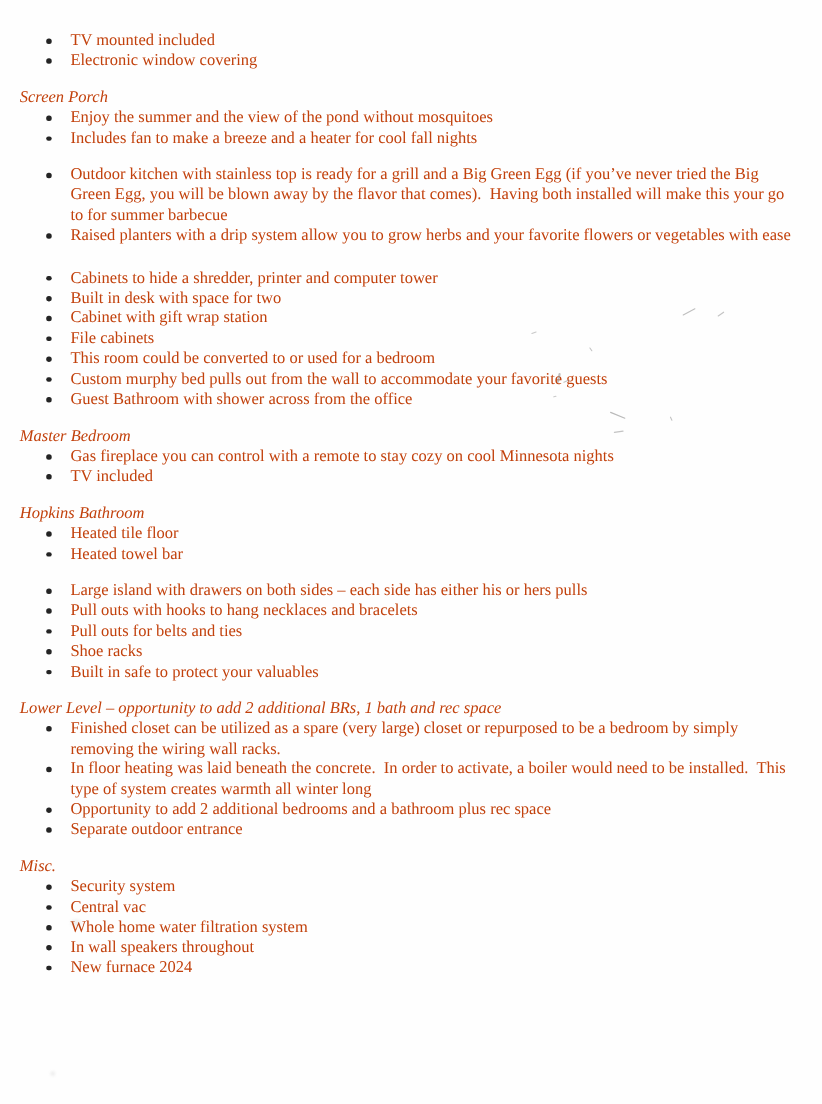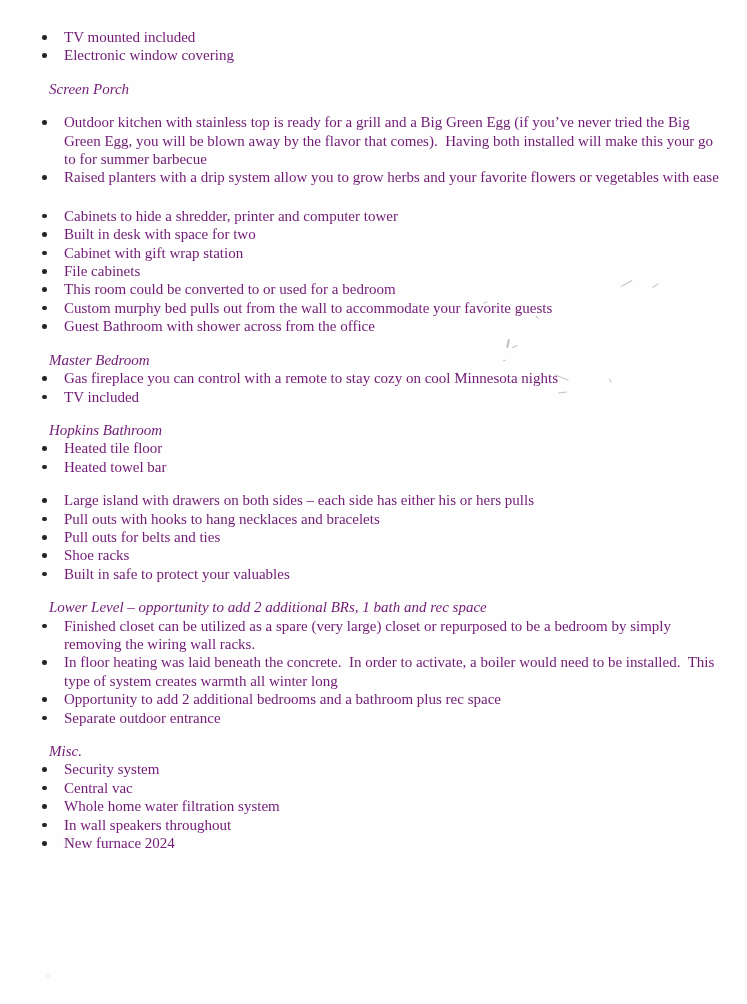--- a/index.html
+++ b/index.html
@@ -7,38 +7,38 @@
     padding: 0;
     background: #ffffff;
   }
   .page {
     position: relative;
     width: 747px;
     height: 1004px;
     background: #fefefe;
     overflow: hidden;
     font-family: "Liberation Serif", "DejaVu Serif", serif;
-    color: #701a75;
+    color: #c2410c;
     font-size: 15px;
     line-height: 18.4px;
   }
   .doc {
     padding: 28px 12px 0 18px;
   }
   .doc-section { margin: 0 0 15px 0; }
   .doc-section.extra-space { margin-top: 20px; }
   .heading {
     margin: 0;
     padding: 0;
     font-size: 15px;
     font-weight: normal;
     line-height: 18.4px;
     white-space: pre-wrap;
   }
-  .heading .italic, sup.italic { font-style: italic; margin-left: 31px; }
+  .heading .italic, sup.italic { font-style: italic; }
   .heading sup {
     font-size: 0.62em;
     line-height: 0;
     vertical-align: super;
   }
   ul.bullets {
     list-style: none;
     margin: 0;
     padding: 0;
   }
@@ -76,20 +76,24 @@
 <div class="page">
   <div class="doc">
       <section class="doc-section">
         <ul class="bullets">
           <li>TV mounted included</li>
           <li>Electronic window covering</li>
         </ul>
       </section>
       <section class="doc-section">
         <h2 class="heading"><span class="italic">Screen Porch</span></h2>
+        <ul class="bullets">
+          <li>Enjoy the summer and the view of the pond without mosquitoes</li>
+          <li>Includes fan to make a breeze and a heater for cool fall nights</li>
+        </ul>
       </section>
       <section class="doc-section">
         <ul class="bullets">
           <li>Outdoor kitchen with stainless top is ready for a grill and a Big Green Egg (if you’ve never tried the Big Green Egg, you will be blown away by the flavor that comes).  Having both installed will make this your go to for summer barbecue</li>
           <li>Raised planters with a drip system allow you to grow herbs and your favorite flowers or vegetables with ease</li>
         </ul>
       </section>
       <section class="doc-section extra-space">
         <ul class="bullets">
           <li>Cabinets to hide a shredder, printer and computer tower</li>

